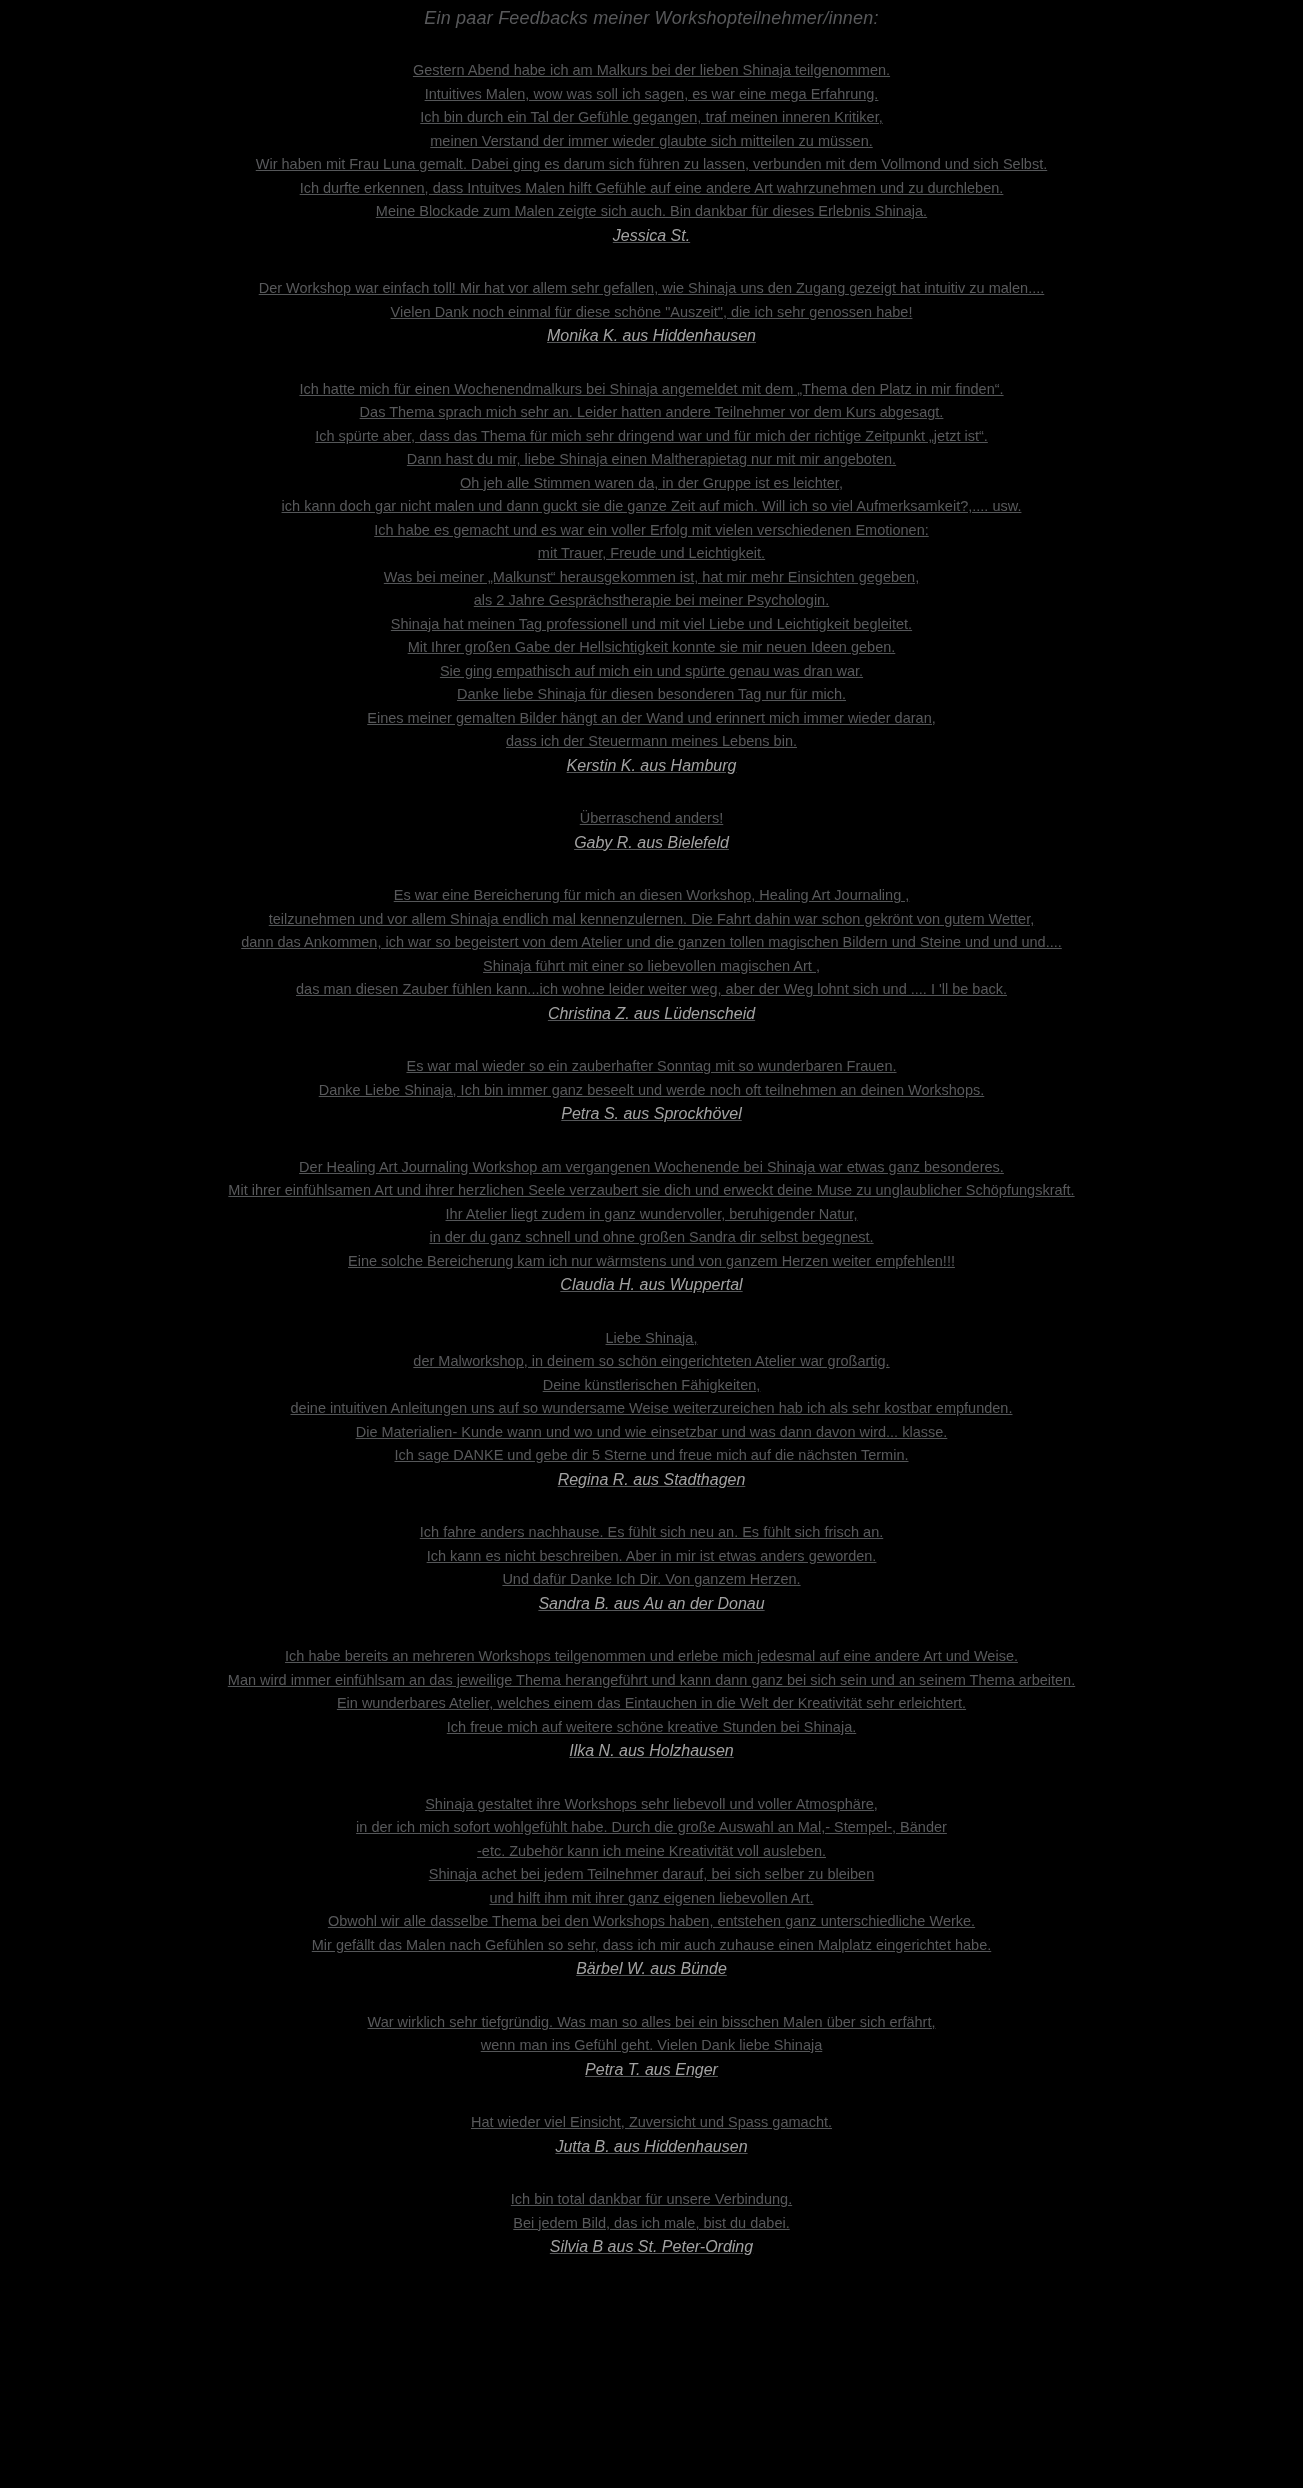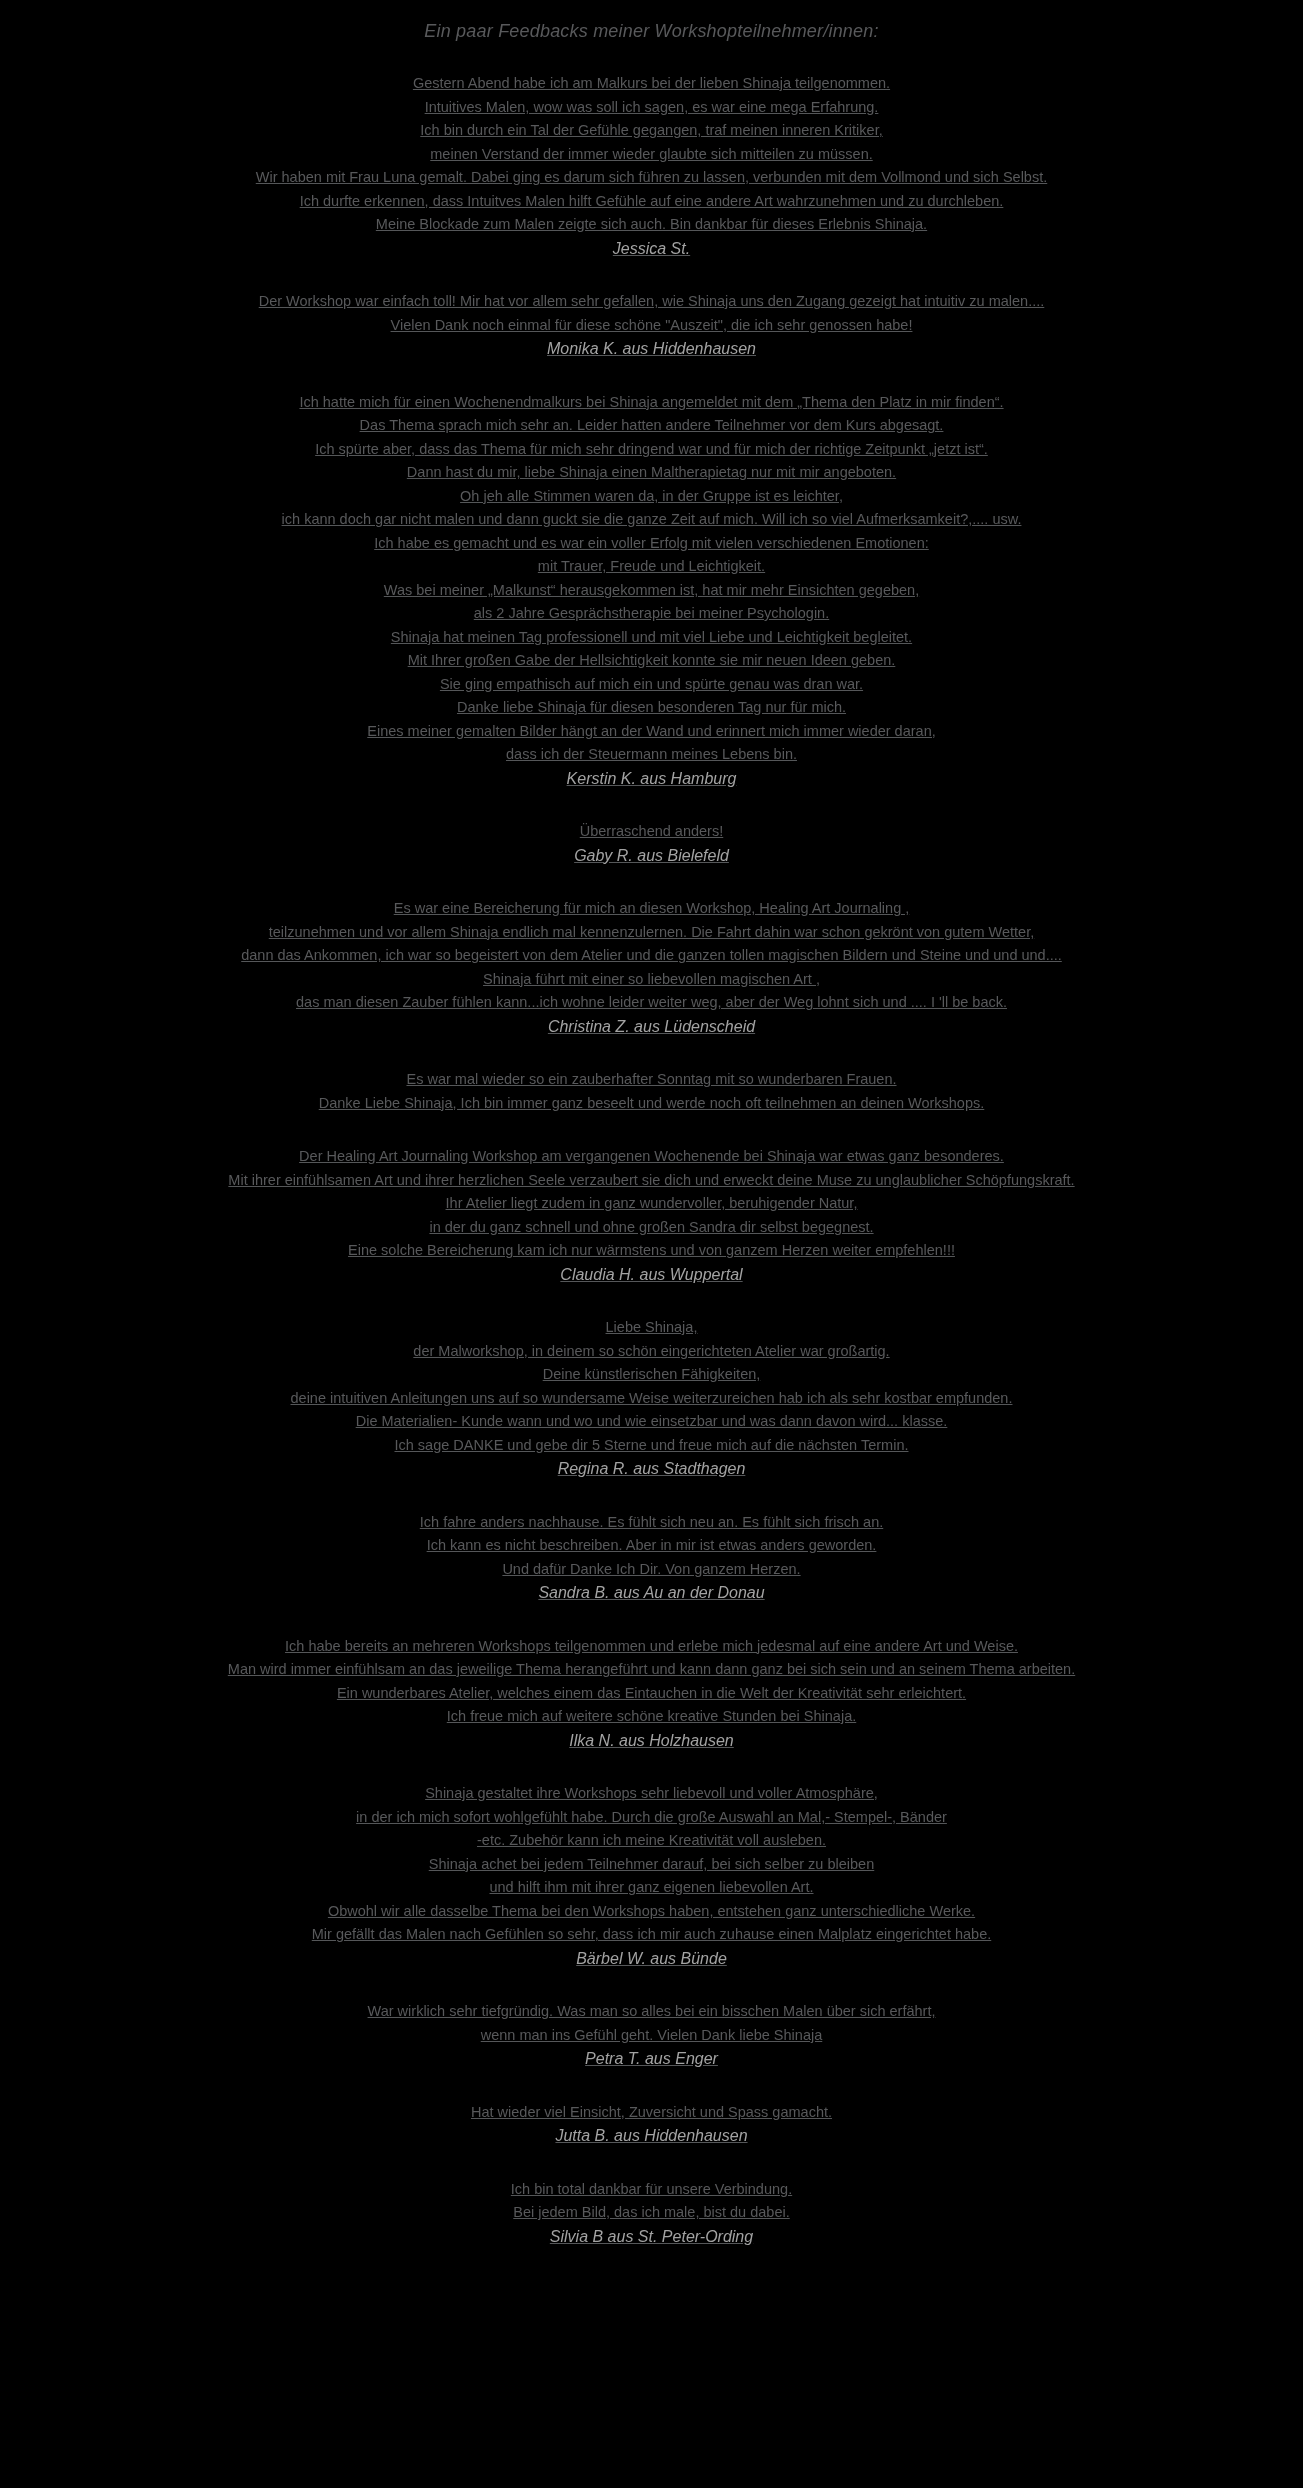--- a/index.html
+++ b/index.html
@@ -13,21 +13,21 @@
     width: 1303px;
     min-height: 2488px;
     font-family: "Liberation Sans", "DejaVu Sans", sans-serif;
     color: #555759;
     -webkit-font-smoothing: antialiased;
   }
   #page {
     width: 1303px;
     min-height: 2488px;
     background: #000000;
-    padding: 13px;
+    padding: 0;
     margin: 0 auto;
     position: relative;
     overflow: hidden;
   }
   .heading {
     text-align: center;
     font-style: italic;
     font-size: 18px;
     line-height: 26px;
     color: #58595b;
@@ -113,20 +113,21 @@
         <span class="t-line">Es war eine Bereicherung für mich an diesen Workshop, Healing Art Journaling ,</span>
         <span class="t-line">teilzunehmen und vor allem Shinaja endlich mal kennenzulernen. Die Fahrt dahin war schon gekrönt von gutem Wetter,</span>
         <span class="t-line">dann das Ankommen, ich war so begeistert von dem Atelier und die ganzen tollen magischen Bildern und Steine und und und....</span>
         <span class="t-line">Shinaja führt mit einer so liebevollen magischen Art ,</span>
         <span class="t-line">das man diesen Zauber fühlen kann...ich wohne leider weiter weg, aber der Weg lohnt sich und .... I 'll be back.</span>
         <span class="t-author">Christina Z. aus Lüdenscheid</span>
       </div>
       <div class="testimonial">
         <span class="t-line">Es war mal wieder so ein zauberhafter Sonntag mit so wunderbaren Frauen.</span>
         <span class="t-line">Danke Liebe Shinaja, Ich bin immer ganz beseelt und werde noch oft teilnehmen an deinen Workshops.</span>
+        <span class="t-author">Petra S. aus Sprockhövel</span>
       </div>
       <div class="testimonial">
         <span class="t-line">Der Healing Art Journaling Workshop am vergangenen Wochenende bei Shinaja war etwas ganz besonderes.</span>
         <span class="t-line">Mit ihrer einfühlsamen Art und ihrer herzlichen Seele verzaubert sie dich und erweckt deine Muse zu unglaublicher Schöpfungskraft.</span>
         <span class="t-line">Ihr Atelier liegt zudem in ganz wundervoller, beruhigender Natur,</span>
         <span class="t-line">in der du ganz schnell und ohne großen Sandra dir selbst begegnest.</span>
         <span class="t-line">Eine solche Bereicherung kam ich nur wärmstens und von ganzem Herzen weiter empfehlen!!!</span>
         <span class="t-author">Claudia H. aus Wuppertal</span>
       </div>
       <div class="testimonial">

